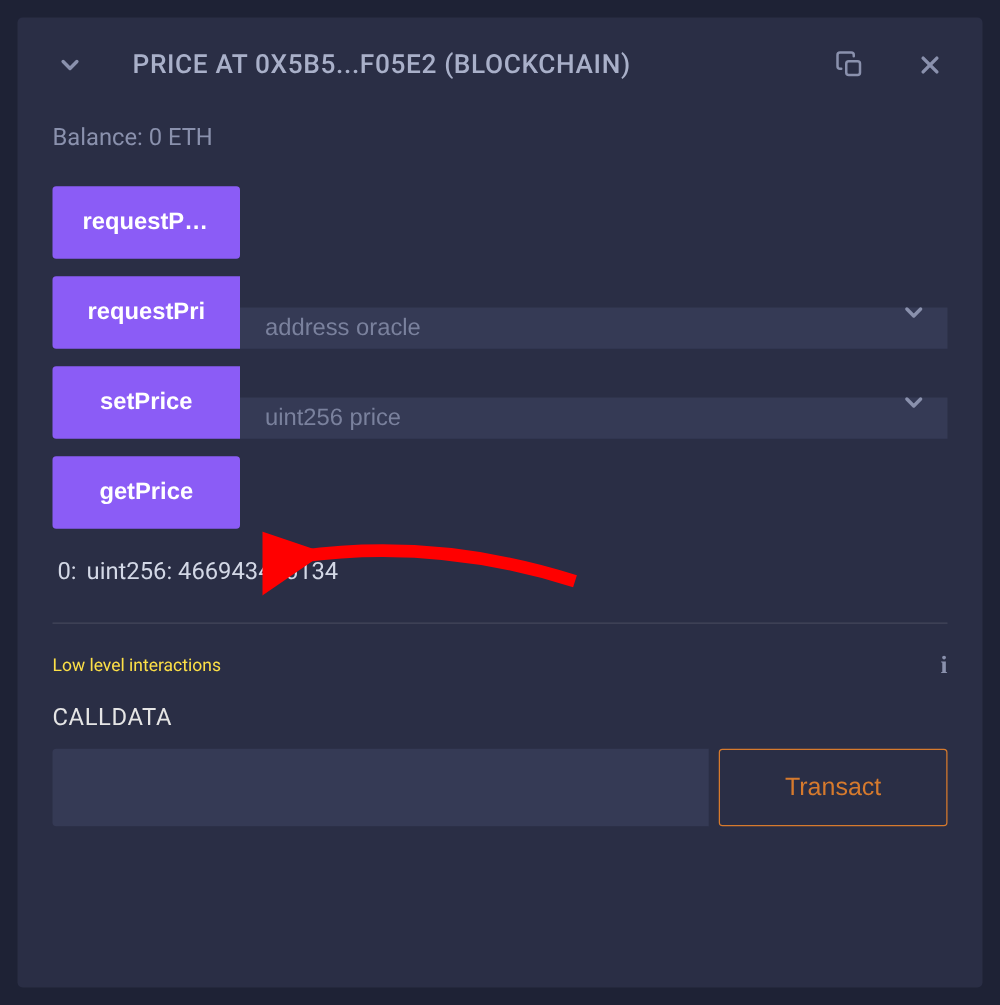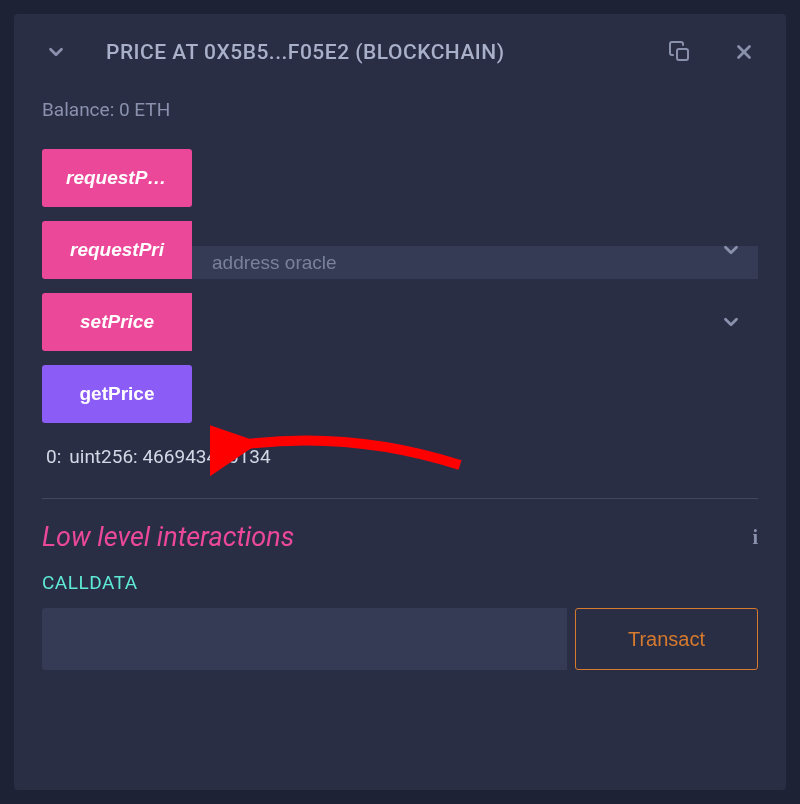--- a/index.html
+++ b/index.html
@@ -58,21 +58,21 @@
       cursor: pointer;
       min-width: 150px;
       max-width: 150px;
       text-align: center;
       white-space: nowrap;
       overflow: hidden;
       text-overflow: ellipsis;
       border-radius: 3px 0 0 3px;
     }
     .func-row.standalone .func-btn { border-radius: 3px; }
-    .orange { background: #ec4899; font-style: italic; }
+    .orange { background: #8b5cf6; }
     .blue { background: #8b5cf6; }
     .func-input {
       flex: 1;
       background: #353a55;
       border: none;
       padding: 0 20px;
       font-size: 19px;
       color: #a9b0c9;
       outline: none;
       margin-top: 25px;
@@ -101,27 +101,26 @@
       border-top: 1px solid rgba(255,255,255,0.12);
       margin-bottom: 22px;
     }
     .low-level-header {
       display: flex;
       align-items: center;
       justify-content: space-between;
       margin-bottom: 18px;
     }
     .low-level-title {
-      color: #ec4899;
-      font-size: 27px;
+      color: #fde047;
+      font-size: 14px;
       font-weight: 400;
-      font-style: italic;
     }
     .calldata-label {
-      color: #5eead4;
+      color: #e5e5e5;
       font-size: 19px;
       letter-spacing: 0.5px;
       margin-bottom: 14px;
     }
     .transact-row {
       display: flex;
       align-items: stretch;
       gap: 0;
     }
     .calldata-input {
@@ -196,20 +195,21 @@
     <input class="func-input" placeholder="address oracle" style="">
     <span class="expand">
       <svg width="22" height="22" viewBox="0 0 24 24" fill="none" stroke="currentColor" stroke-width="3" stroke-linecap="round" stroke-linejoin="round">
           <polyline points="6 9 12 15 18 9"></polyline>
         </svg>
     </span>
   </div>
 
   <div class="func-row">
     <button class="func-btn orange">setPrice</button>
+    <input class="func-input" placeholder="uint256 price" style="">
     <span class="expand">
       <svg width="22" height="22" viewBox="0 0 24 24" fill="none" stroke="currentColor" stroke-width="3" stroke-linecap="round" stroke-linejoin="round">
           <polyline points="6 9 12 15 18 9"></polyline>
         </svg>
     </span>
   </div>
 
   <div class="func-row standalone">
     <button class="func-btn blue">getPrice</button>
   </div>

